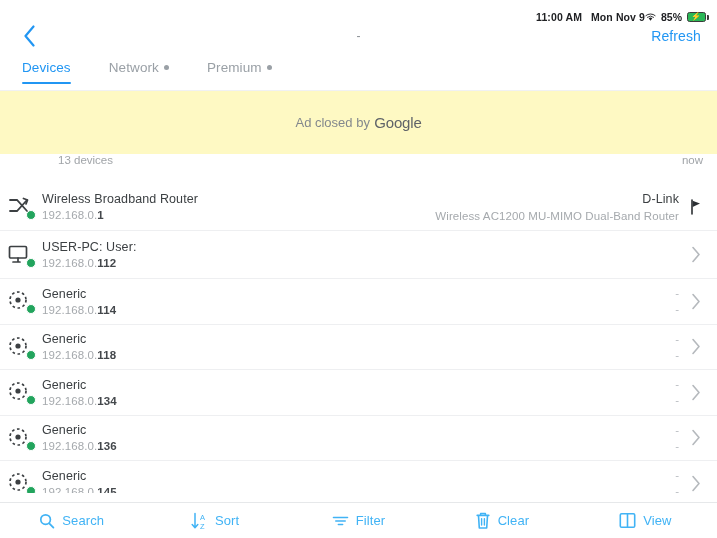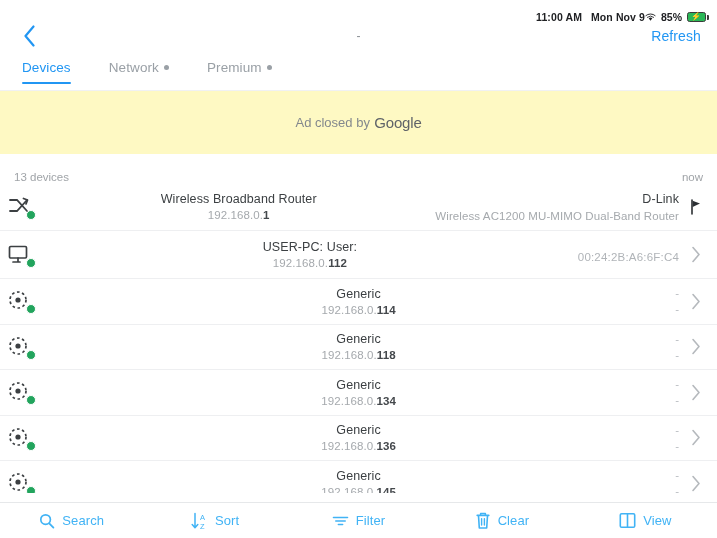--- a/index.html
+++ b/index.html
@@ -60,37 +60,37 @@
   
   .ad-banner {
     height:64px; background:#fef9c3; display:flex; align-items:center; justify-content:center;
     border-top:1px solid #f0f1f3;
   }
   .ad-text { font-size:13px; color:#83888d; }
   .ad-google { font-size:15px; color:#5f6368; letter-spacing:-.2px; }
 
   
   .list-head {
-    height:29px; display:flex; align-items:flex-end; justify-content:space-between;
-    padding:0 14px; font-size:11.5px; color:#a0a4a8;
+    height:29px; display:flex; align-items:flex-start; justify-content:space-between;
+    padding:0 14px; font-size:11.5px; color:#a0a4a8;margin-left:44px;
   }
 
   
   .device-list { height:310px; overflow:hidden; }
   .row {
     height:45.5px; display:flex; align-items:center; padding:0 10px 0 8px;
     border-bottom:1px solid #eeeff1; position:relative; cursor:pointer;
   }
   .row.tall { height:48px; }
   .icon-wrap { width:34px; height:30px; position:relative; flex:0 0 34px; display:flex; align-items:center; justify-content:flex-start; }
   .status-dot {
     position:absolute; width:10px; height:10px; border-radius:50%;
     background:#22a45d; right:6px; bottom:2px; border:1.5px solid #fff;
   }
-  .row-mid { flex:1 1 auto; min-width:0; display:flex; flex-direction:column; justify-content:center; gap:3px;align-items:center; }
+  .row-mid { flex:1 1 auto; min-width:0; display:flex; flex-direction:column; justify-content:center; gap:3px; }
   .row-name { font-size:12.5px; color:#3c4043; letter-spacing:.1px; white-space:nowrap; overflow:hidden; text-overflow:ellipsis;}
   .row-ip { font-size:11.5px; color:#a5a9ad; letter-spacing:.1px; }
   .row-ip b { color:#44484c; font-weight:700; }
   .row-right {
     flex:0 0 auto; display:flex; flex-direction:column; align-items:flex-end; justify-content:center;
     gap:4px; text-align:right; padding-right:6px; max-width:330px;
   }
   .row-vendor { font-size:12.5px; color:#3c4043; letter-spacing:.1px; }
   .row-model { font-size:11.5px; color:#a5a9ad; letter-spacing:.1px; white-space:nowrap; }
   .row-mac { font-size:11.5px; color:#b0b4b8; letter-spacing:.2px; }
@@ -203,24 +203,20 @@
         <svg width="24" height="22" viewBox="0 0 24 22">
           <rect x="1.5" y="2.5" width="17" height="11.5" rx="1.2" stroke="#3c4043" stroke-width="1.7" fill="none"></rect>
           <path d="M10 14 L10 18 M5 18 L12 18" stroke="#3c4043" stroke-width="1.7" fill="none" stroke-linecap="round"></path>
         </svg>
         <span class="status-dot"></span>
       </div>
       <div class="row-mid">
         <div class="row-name">USER-PC: User:</div>
         <div class="row-ip"><span>192.168.0.</span><b>112</b></div>
       </div>
-      <div class="row-right">
-        <div class="row-vendor"></div>
-        <div class="row-mac">00:24:2B:A6:6F:C4</div>
-      </div>
       <div class="row-action">
         <svg width="10" height="17" viewBox="0 0 10 17">
           <path d="M2 1.5 L8 8.5 L2 15.5" stroke="#b5b9bd" stroke-width="1.6" fill="none" stroke-linecap="round" stroke-linejoin="round"></path>
         </svg>
       </div>
     </div>
 
     <div class="row">
       <div class="icon-wrap">
         <svg width="22" height="22" viewBox="0 0 22 22">

